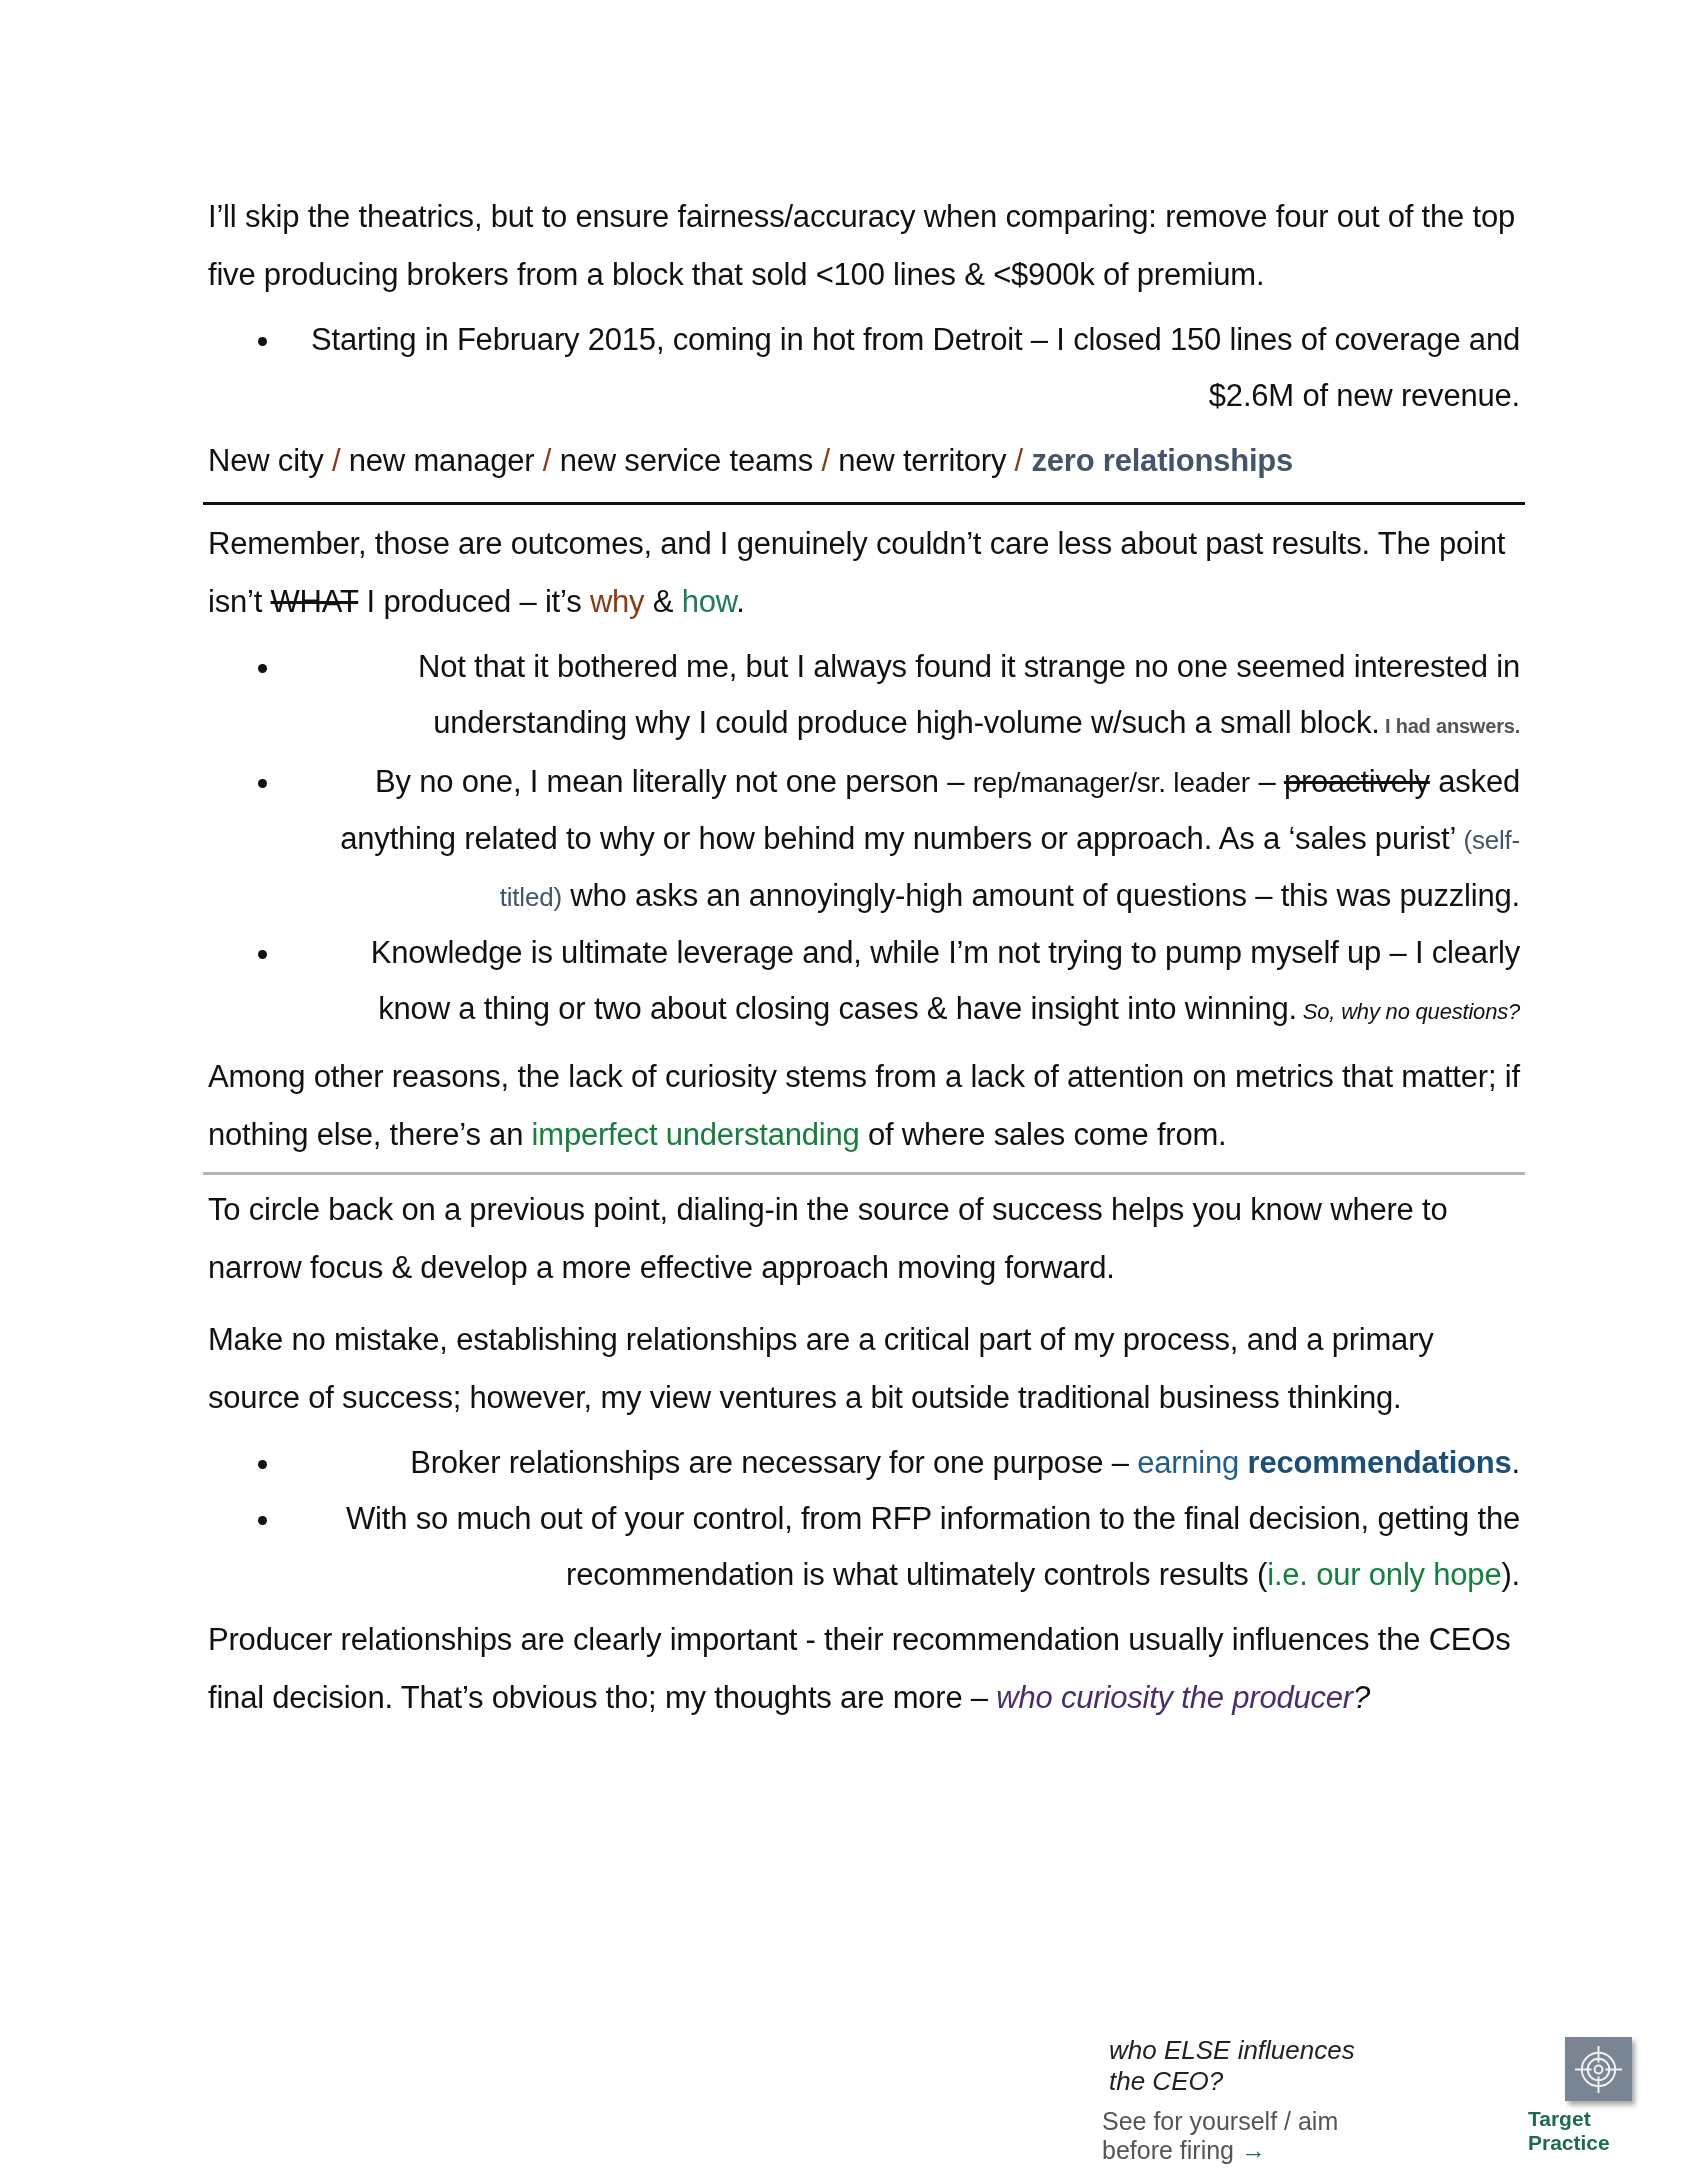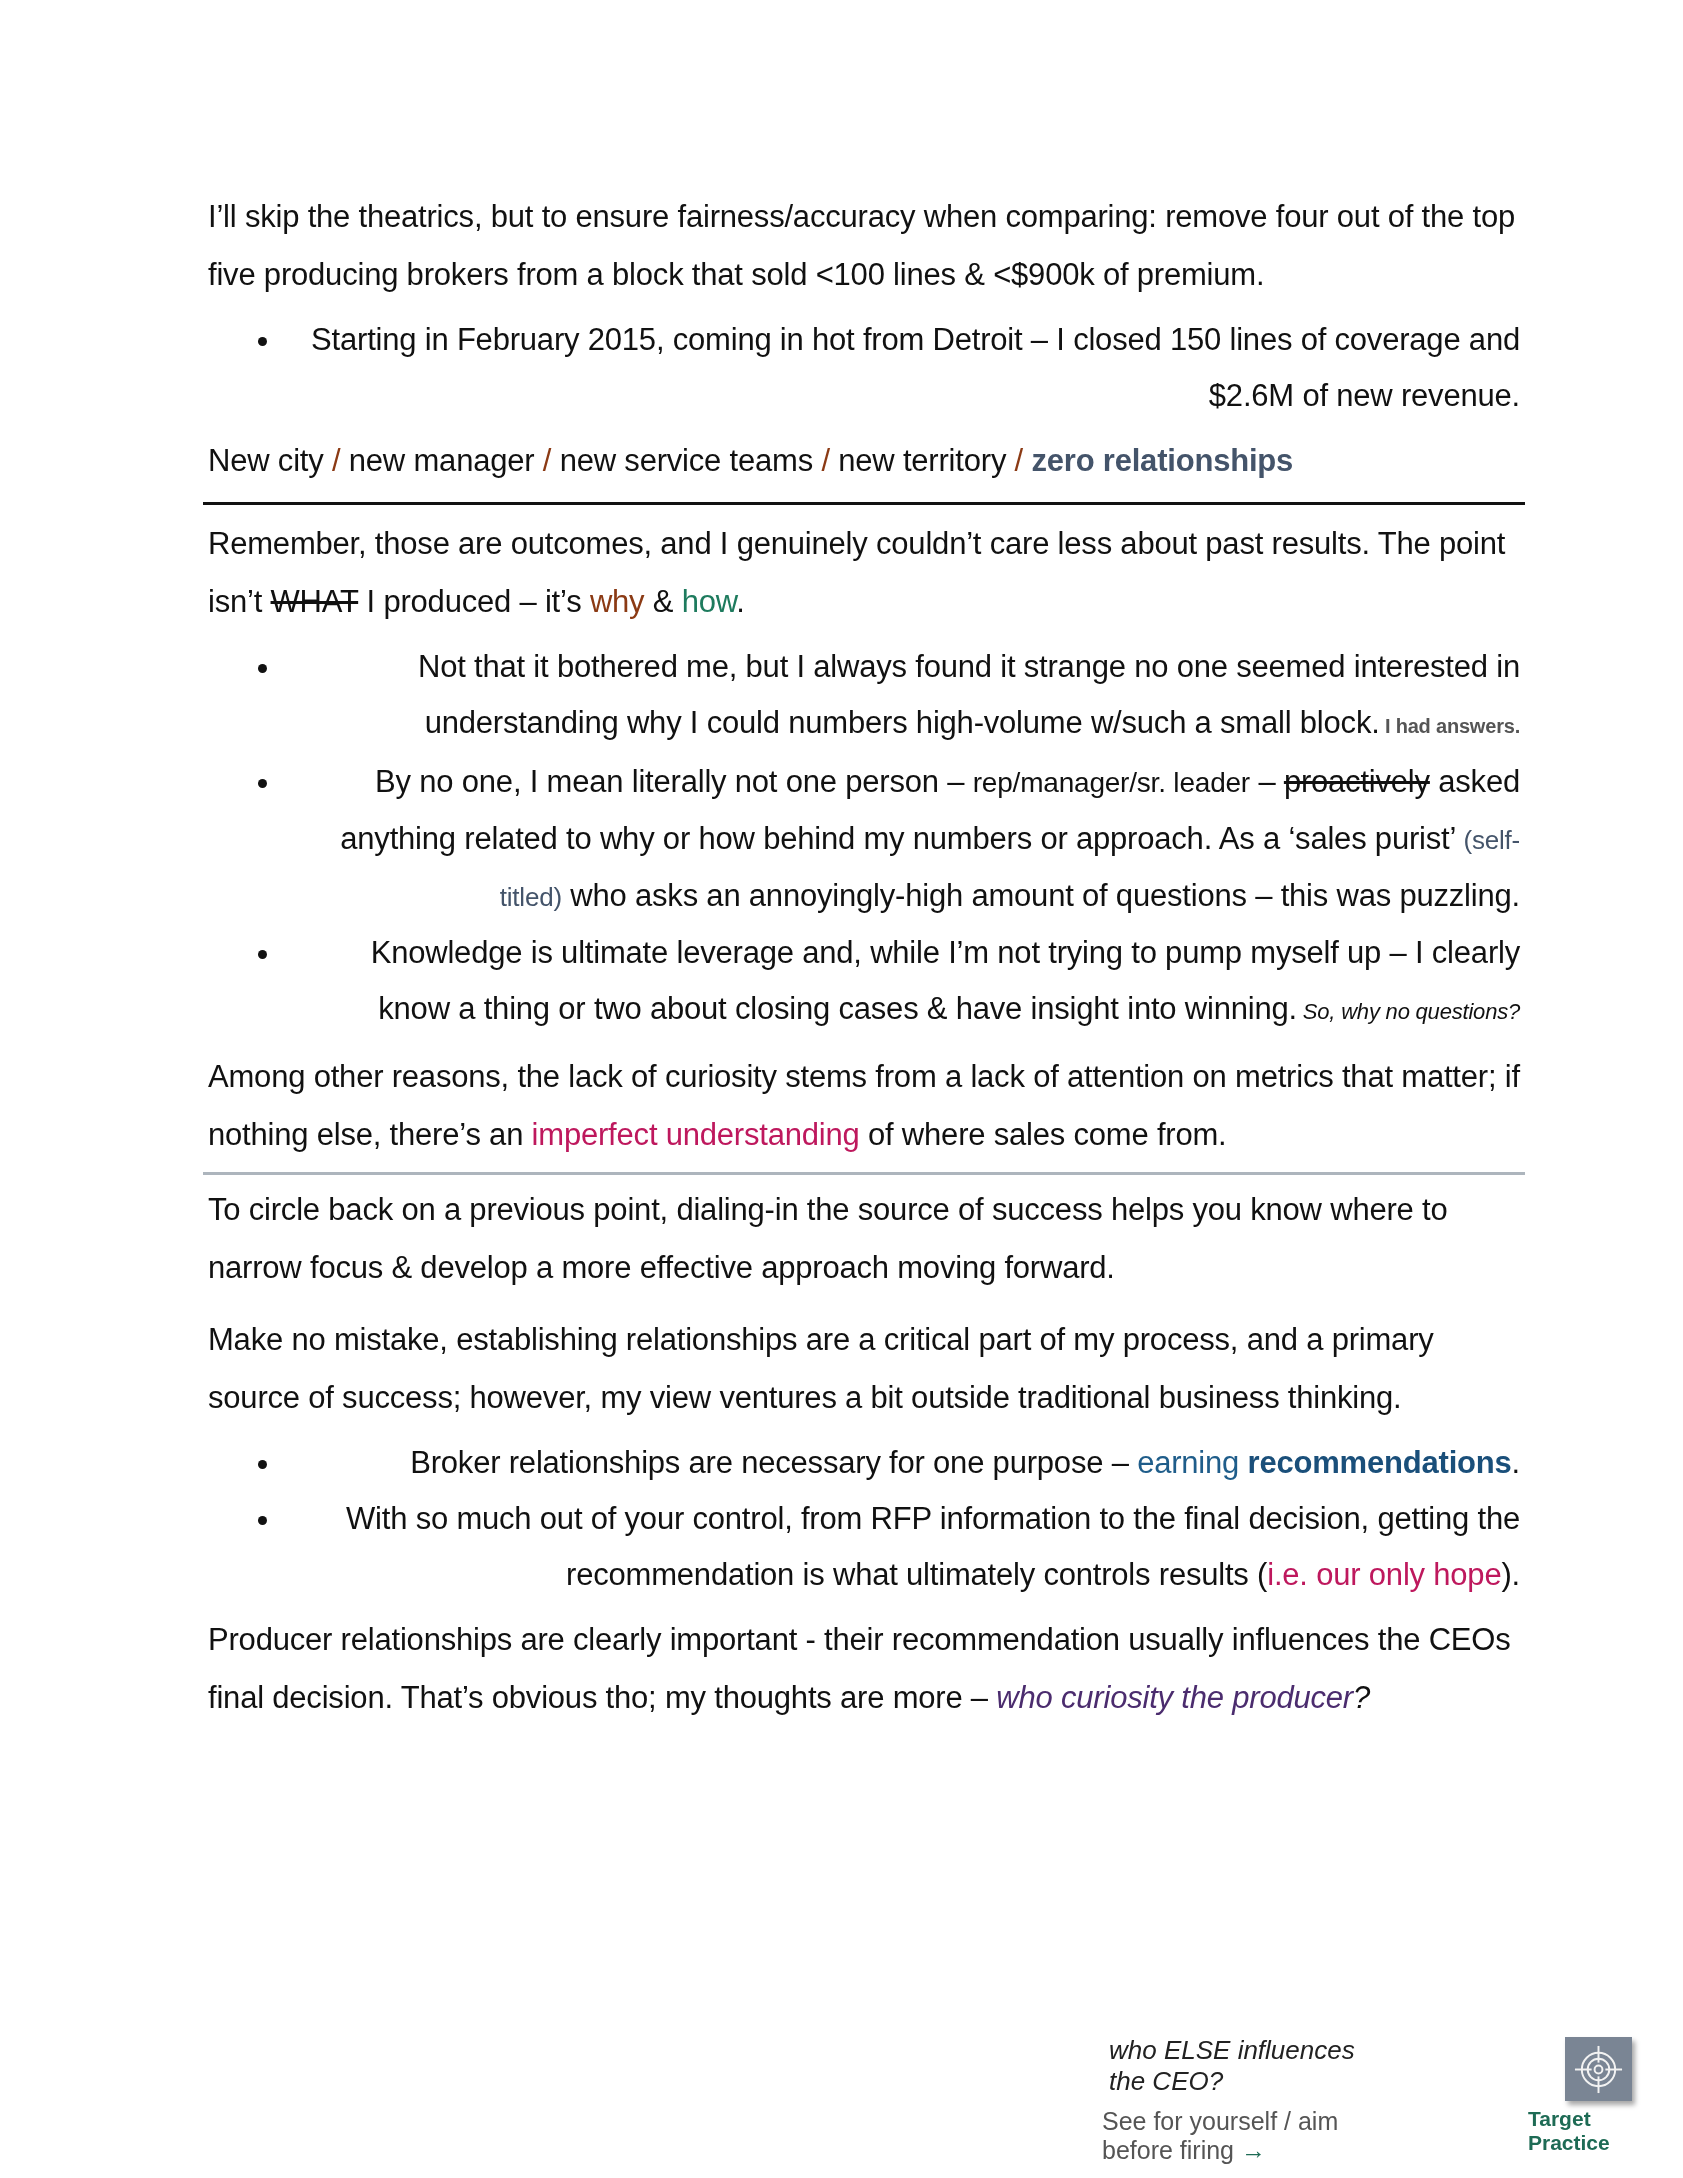--- a/index.html
+++ b/index.html
@@ -17,21 +17,21 @@
     .gap-sm { height: 8px; }
     .gap-md { height: 14px; }
     ul.bullets { list-style: none; margin: 0; padding: 0; text-align: right; }
     ul.bullets li { position: relative; padding-left: 99px; line-height: 56px; }
     ul.bullets li::before {
       content: ""; position: absolute; left: 50px; top: 25px;
       width: 9px; height: 9px; border-radius: 50%; background: #111;
     }
     .slash { color: #8B3A14; }
     .slate-bold { color: #44546A; font-weight: bold; }
-    .slate { color: #be185d; }
+    .slate { color: #15803d; }
     .strike { text-decoration: line-through; }
     .why { color: #8B3A14; }
     .how { color: #1E7B5E; }
     .light-gray { color: #555; font-weight: 700; font-size: 20px; }
     .small { font-size: 28px; }
     .small-slate { color: #44546A; font-size: 26px; }
     .tiny-italic { font-style: italic; font-size: 22px; }
     .blue { color: #1F5D8A; }
     .blue-bold { color: #1A4F7A; font-weight: bold; }
     .purple-italic { color: #4B2C6E; font-style: italic; font-weight: 300; }
@@ -76,21 +76,21 @@
 
     <div class="rule-dark"></div>
 
     <p class="p">
       <span>Remember, those are outcomes, and I genuinely couldn’t care less about past results. The point isn’t </span><span class="strike">WHAT</span><span> I produced – it’s </span><span class="why">why</span><span> &amp; </span><span class="how">how</span><span>.</span>
     </p>
     <div class="gap-sm"></div>
 
     <ul class="bullets">
       <li>
-        <span>Not that it bothered me, but I always found it strange no one seemed interested in understanding why I could numbers high-volume w/such a small block.</span><span class="light-gray"> I had answers.</span>
+        <span>Not that it bothered me, but I always found it strange no one seemed interested in understanding why I could produce high-volume w/such a small block.</span><span class="light-gray"> I had answers.</span>
       </li>
       <li>
         <span>By no one, I mean literally not one person – </span><span class="small">rep/manager/sr. leader</span><span> – </span><span class="strike">proactively</span><span> asked anything related to why or how behind my numbers or approach. As a ‘sales purist’ </span><span class="small-slate">(self-titled)</span><span> who asks an annoyingly-high amount of questions – this was puzzling.</span>
       </li>
       <li>
         <span>Knowledge is ultimate leverage and, while I’m not trying to pump myself up – I clearly know a thing or two about closing cases &amp; have insight into winning.</span><span class="tiny-italic"> So, why no questions?</span>
       </li>
     </ul>
     <div class="gap-sm"></div>
 

